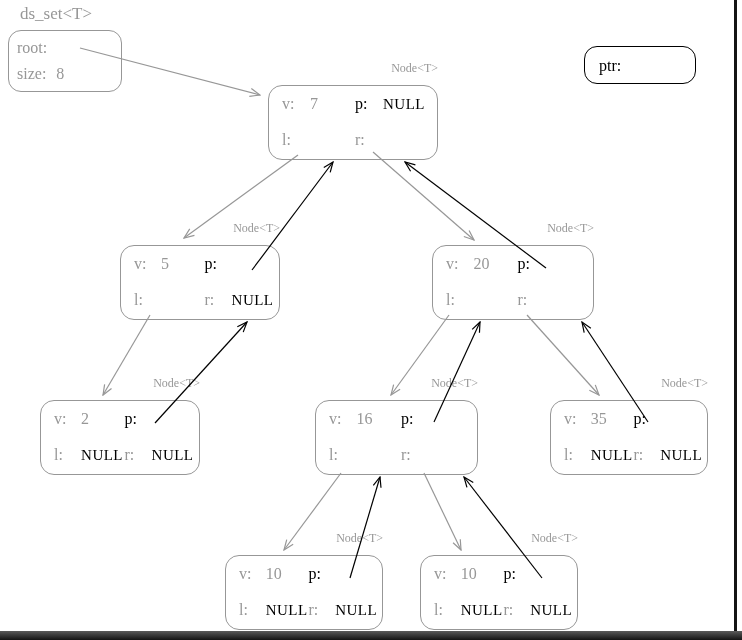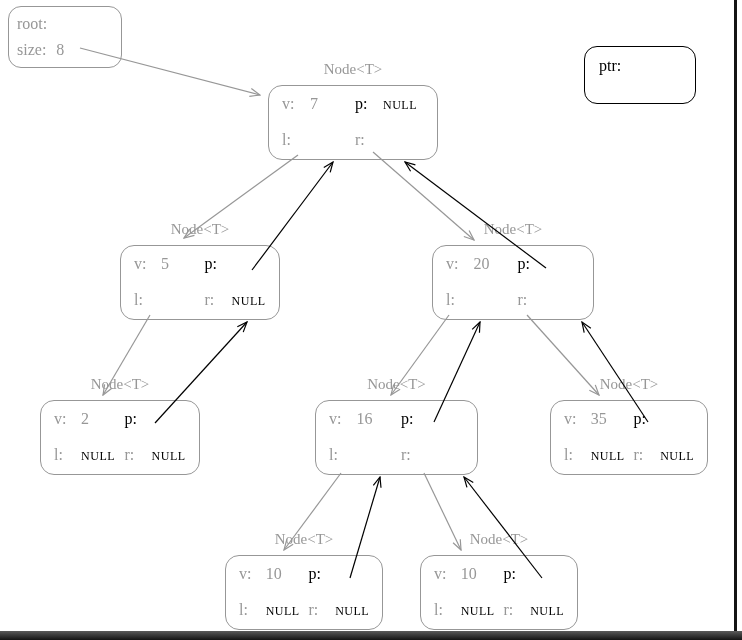--- a/index.html
+++ b/index.html
@@ -13,45 +13,46 @@
 
   .struct { position:absolute; }
   .struct-title { font-size:17px; height:24px; white-space:nowrap; }
   .struct-box { border:1.2px solid var(--gray); border-radius:13px; background:transparent; }
 
   #ds-set .struct-box { width:114px; height:62px; margin-top:2px;
     padding:8px 8px 8px 8px; display:flex; flex-direction:column; justify-content:space-between; }
   .srow { display:flex; gap:10px; font-size:16px; line-height:1.15; }
 
   #iterator { text-align:center; }
-  #iterator .struct-box { border-color:#000; width:112px; height:58px; margin:6px auto 0;
+  #iterator .struct-box { border-color:#000; width:112px; height:38px; margin:6px auto 0;
     text-align:left; padding:10px 0 0 14px; font-size:16px; }
 
   .node { position:absolute; }
-  .node-title { text-align:center; font-size:15px; color:var(--gray); height:24px; }
+  .node-title { text-align:right; font-size:12px; color:var(--gray); height:24px; }
   .node-box { border:1.2px solid var(--gray); border-radius:14px; height:75px;
     padding:9px 4px 10px 13px; display:flex; flex-direction:column; justify-content:space-between;
     background:transparent; }
   .nrow { display:flex; align-items:baseline; }
   .lbl { display:inline-block; width:28px; font-size:16px; }
   .val { display:inline-block; width:45px; font-size:16px; }
-  .nullv { font-size:12px; letter-spacing:.5px; }
+  .nullv { font-size:15px; letter-spacing:.5px; }
 
   #edge-layer { position:absolute; left:0; top:0; pointer-events:none; }
 
   #bottom-bar { position:absolute; left:0; top:631px; width:742px; height:9px;
     background:linear-gradient(#5a5a5a,#141414); }
   #right-edge { position:absolute; left:734px; top:0; width:3px; height:631px; background:#141414; }
 </style>
 </head>
 <body>
 
 <div id="stage">
 
   <div id="ds-set" class="struct" style="left:8px;top:4px;width:130px">
+    <div class="struct-title g" style="padding-left:12px">ds_set&lt;T&gt;</div>
     <div class="struct-box">
       <div class="srow">
         <span class="g">root:</span>
       </div>
       <div class="srow">
         <span class="g">size:</span>
         <span class="g">8</span>
       </div>
     </div>
   </div>

